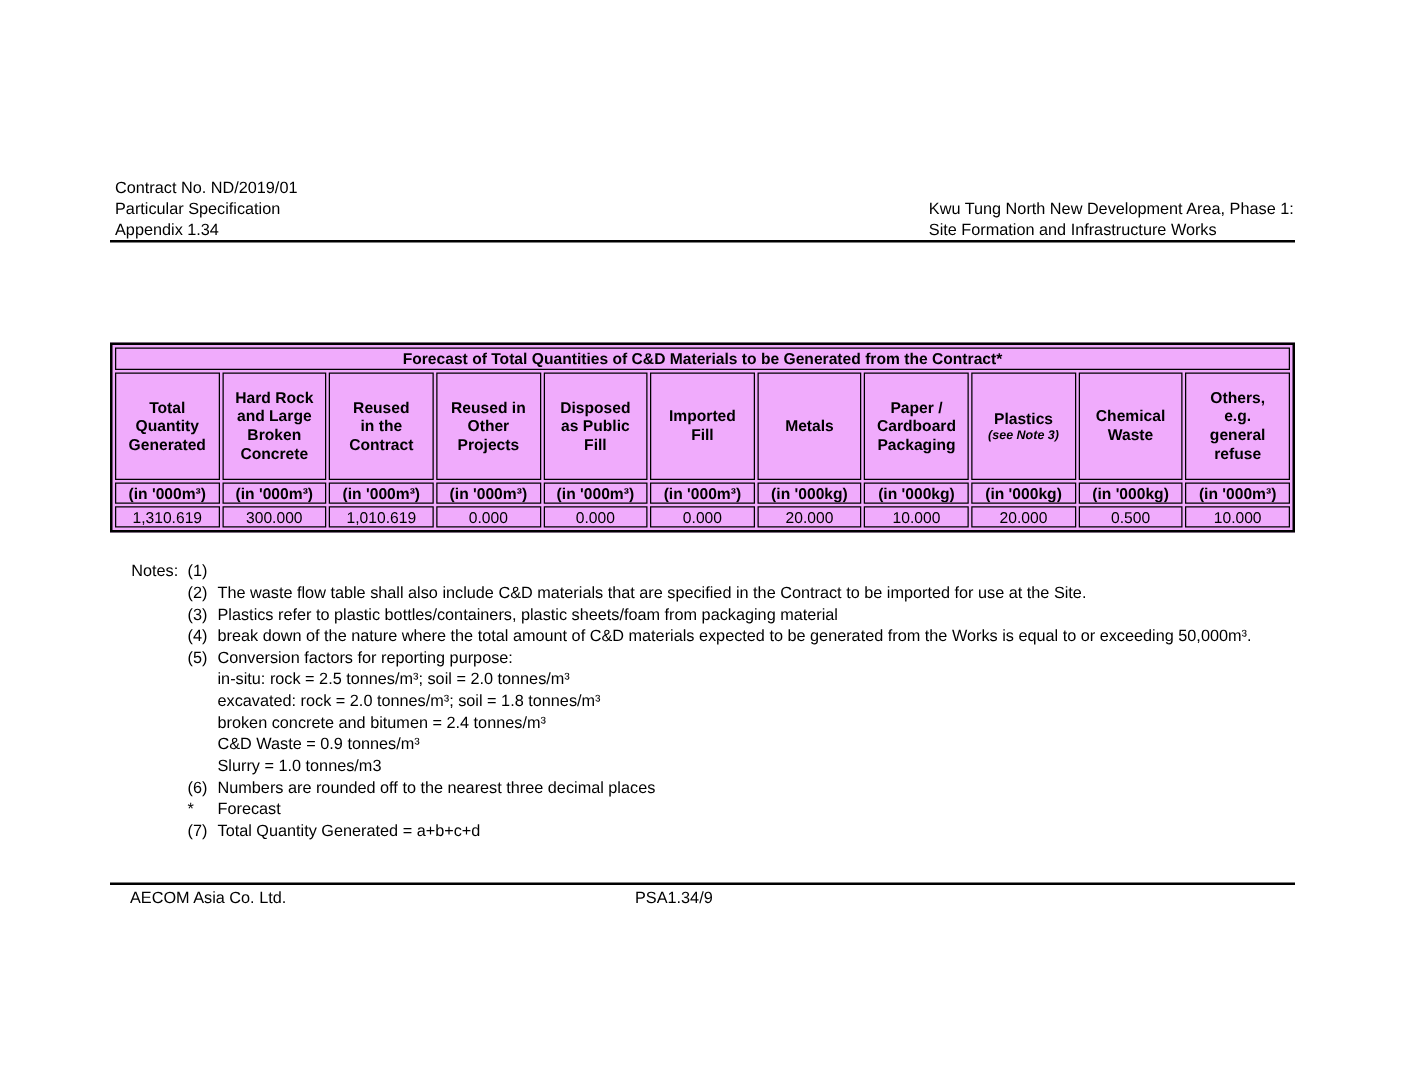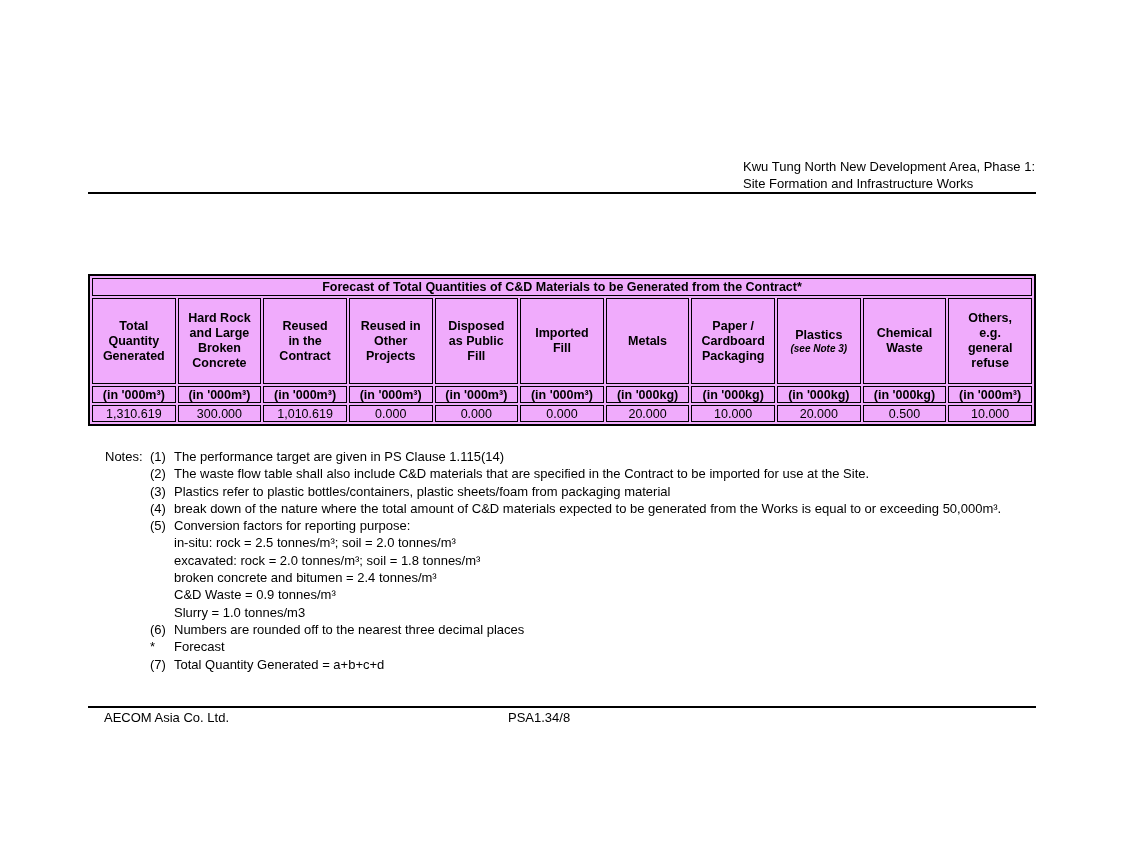--- a/index.html
+++ b/index.html
@@ -51,20 +51,25 @@
 
   
   .footer-left { position:absolute; left:104px; top:710px; }
   .footer-center { position:absolute; left:508px; top:710px; }
 </style>
 </head>
 <body>
 
 <div class="page">
 
+  <div class="header-left">
+    <div>Contract No. ND/2019/01</div>
+    <div>Particular Specification</div>
+    <div>Appendix 1.34</div>
+  </div>
   <div class="header-right">
     <div>Kwu Tung North New Development Area, Phase 1:</div>
     <div>Site Formation and Infrastructure Works</div>
   </div>
   <div class="rule header-rule"></div>
 
   <table class="main-table">
     <tbody>
       <tr>
         <td class="table-title-cell" id="table-title-cell" colspan="11">Forecast of Total Quantities of C&amp;D Materials to be Generated from the Contract*</td>
@@ -150,23 +155,20 @@
           <td class="value-cell">10.000</td>
         </tr>
     </tbody>
   </table>
 
   <div class="notes">
     <div class="notes-label">Notes:</div>
     <div id="notes-items">
         <div class="note-row">
           <div class="note-marker">(1)</div>
-          <div class="note-text">
-            <div>The performance target are given in PS Clause 1.115(14)</div>
-          </div>
         </div>
         <div class="note-row">
           <div class="note-marker">(2)</div>
           <div class="note-text">
             <div>The waste flow table shall also include C&amp;D materials that are specified in the Contract to be imported for use at the Site.</div>
           </div>
         </div>
         <div class="note-row">
           <div class="note-marker">(3)</div>
           <div class="note-text">
@@ -206,15 +208,15 @@
           <div class="note-marker">(7)</div>
           <div class="note-text">
             <div>Total Quantity Generated = a+b+c+d</div>
           </div>
         </div>
       </div>
   </div>
 
   <div class="rule footer-rule"></div>
   <div class="footer-left">AECOM Asia Co. Ltd.</div>
-  <div class="footer-center">PSA1.34/8</div>
+  <div class="footer-center">PSA1.34/9</div>
 
 </div>
 
 </body></html>

